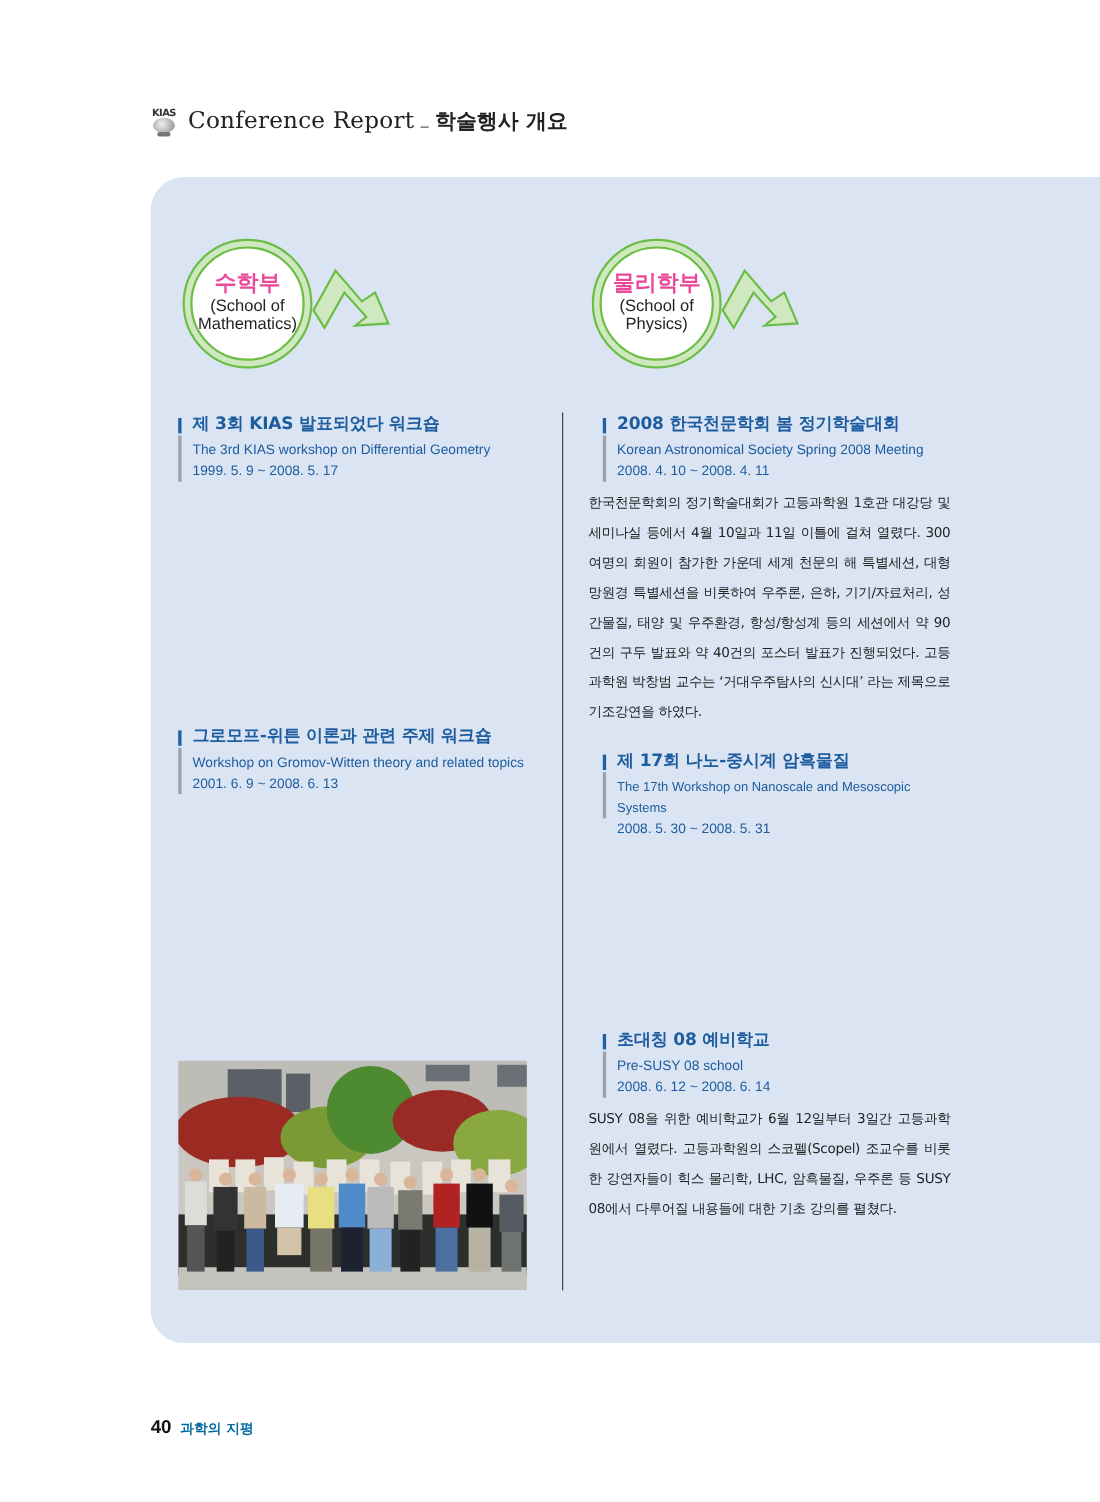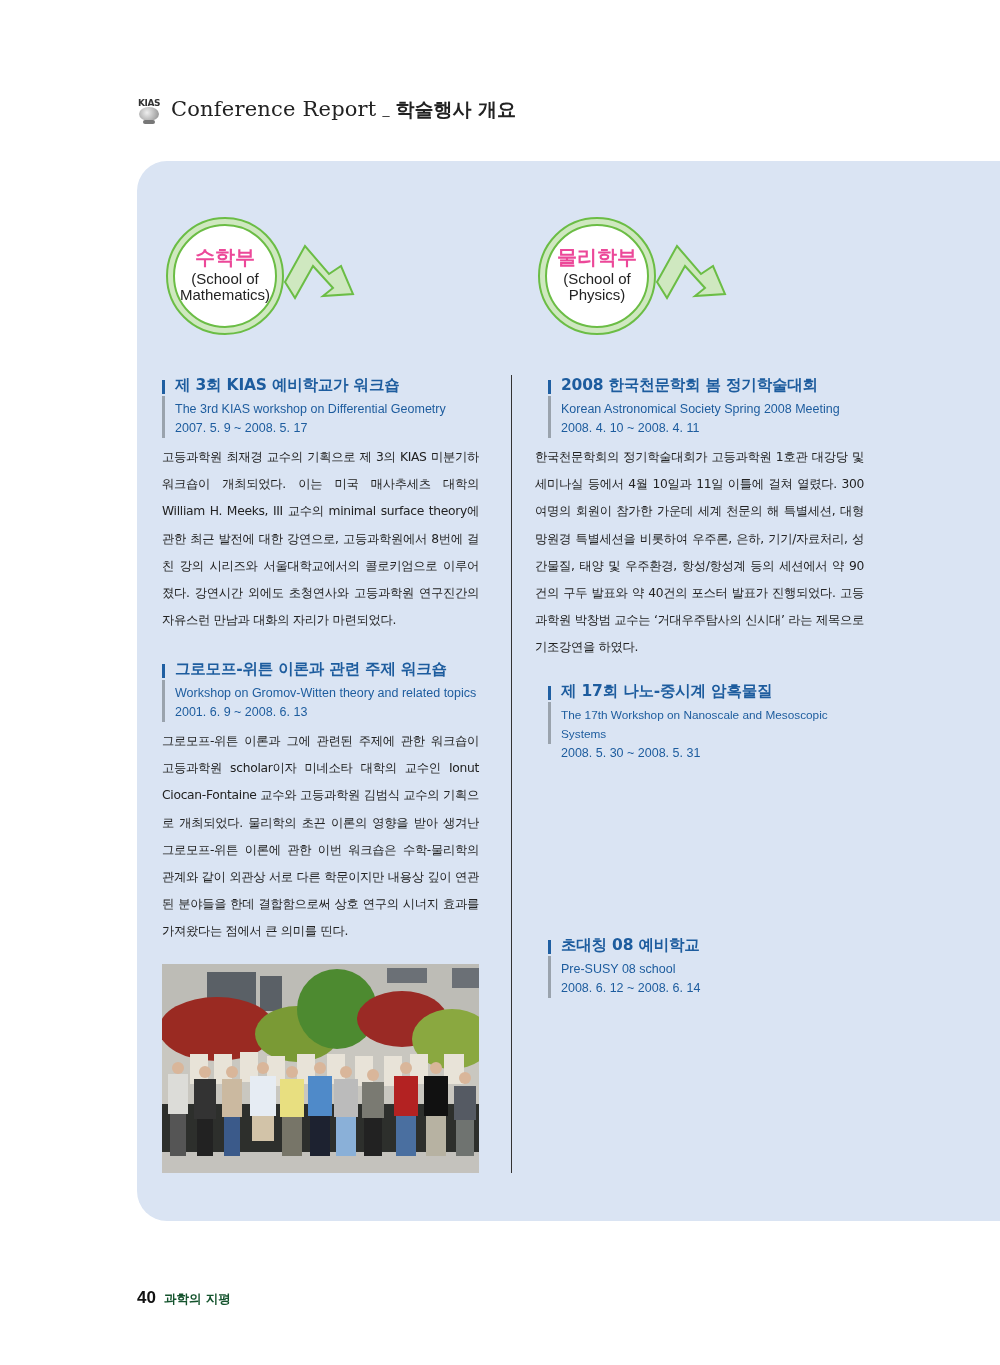--- a/index.html
+++ b/index.html
@@ -30,21 +30,21 @@
   .sec-head .bar-bot { position: absolute; left: 0; top: 22px; width: 3px; height: 42px; background: #9aa3ad; }
   .sec-title { font-size: 15.5px; font-weight: bold; color: #1d5c9e; line-height: 22px; letter-spacing: -0.2px; }
   .sec-en { font-family: "Liberation Sans", sans-serif; font-size: 12.5px; color: #1d5c9e; line-height: 19px; margin-top: 4px; }
   .sec-date { font-family: "Liberation Sans", sans-serif; font-size: 12.5px; color: #1d5c9e; line-height: 19px; }
   .sec-body { font-size: 12.3px; color: #222; line-height: 27.2px; text-align: justify; margin-top: 6px; letter-spacing: -0.3px; }
 
   .photo { position: absolute; left: 162px; top: 964px; width: 317px; height: 209px; overflow: hidden; }
 
   .footer { position: absolute; left: 137px; top: 1288px; display: flex; align-items: baseline; }
   .page-num { font-family: "Liberation Sans", sans-serif; font-weight: bold; font-size: 17px; color: #111; margin-right: 8px; }
-  .mag-name { font-size: 12.5px; color: #14532d; font-weight: bold; }
+  .mag-name { font-size: 12.5px; color: #0369a1; font-weight: bold; }
 </style>
 </head>
 <body>
 
 <div class="header">
   <div class="logo">
     <span class="logo-text">KIAS</span>
     <span class="globe"></span>
     <span class="base"></span>
   </div>
@@ -80,36 +80,34 @@
     <div>Physics)</div>
   </div>
 </div>
 
 <div class="divider"></div>
 
 <div class="section" style="left:162px; top:374px; width:317px;">
   <div class="sec-head">
     <span class="bar-top"></span>
     <span class="bar-bot"></span>
-    <div class="sec-title">제 3회 KIAS 예비학교가 워크숍</div>
+    <div class="sec-title">제 3회 KIAS 발표되었다 워크숍</div>
     <div class="sec-en">The 3rd KIAS workshop on Differential Geometry</div>
-    <div class="sec-date">2007. 5. 9 ~ 2008. 5. 17</div>
-  </div>
-  <div class="sec-body">고등과학원 최재경 교수의 기획으로 제 3의 KIAS 미분기하 워크숍이 개최되었다. 이는 미국 매사추세츠 대학의 William H. Meeks, III 교수의 minimal surface theory에 관한 최근 발전에 대한 강연으로, 고등과학원에서 8번에 걸친 강의 시리즈와 서울대학교에서의 콜로키엄으로 이루어졌다. 강연시간 외에도 초청연사와 고등과학원 연구진간의 자유스런 만남과 대화의 자리가 마련되었다.</div>
+    <div class="sec-date">1999. 5. 9 ~ 2008. 5. 17</div>
+  </div>
 </div>
 
 <div class="section" style="left:162px; top:658px; width:317px;">
   <div class="sec-head">
     <span class="bar-top"></span>
     <span class="bar-bot"></span>
     <div class="sec-title">그로모프-위튼 이론과 관련 주제 워크숍</div>
     <div class="sec-en">Workshop on Gromov-Witten theory and related topics</div>
     <div class="sec-date">2001. 6. 9 ~ 2008. 6. 13</div>
   </div>
-  <div class="sec-body">그로모프-위튼 이론과 그에 관련된 주제에 관한 워크숍이 고등과학원 scholar이자 미네소타 대학의 교수인 Ionut Ciocan-Fontaine 교수와 고등과학원 김범식 교수의 기획으로 개최되었다. 물리학의 초끈 이론의 영향을 받아 생겨난 그로모프-위튼 이론에 관한 이번 워크숍은 수학-물리학의 관계와 같이 외관상 서로 다른 학문이지만 내용상 깊이 연관된 분야들을 한데 결합함으로써 상호 연구의 시너지 효과를 가져왔다는 점에서 큰 의미를 띤다.</div>
 </div>
 
 <div class="photo" title="워크숍 참가자 단체 사진">
   <svg width="317" height="209" viewBox="0 0 317 209">
     <rect x="0" y="0" width="317" height="209" fill="#c9c7c0"></rect>
     <rect x="0" y="0" width="317" height="60" fill="#bdbcb6"></rect>
     <rect x="45" y="8" width="30" height="35" fill="#5a6066"></rect>
     <rect x="72" y="8" width="22" height="35" fill="#5a6066"></rect>
     <rect x="98" y="12" width="22" height="35" fill="#5a6066"></rect>
     <rect x="225" y="4" width="40" height="15" fill="#6b7076"></rect>
@@ -195,18 +193,19 @@
 </div>
 
 <div class="section" style="left:548px; top:934px; width:316px;">
   <div class="sec-head">
     <span class="bar-top"></span>
     <span class="bar-bot"></span>
     <div class="sec-title">초대칭 08 예비학교</div>
     <div class="sec-en">Pre-SUSY 08 school</div>
     <div class="sec-date">2008. 6. 12 ~ 2008. 6. 14</div>
   </div>
+  <div class="sec-body" style="margin-left:-13px;"> SUSY 08을 위한 예비학교가 6월 12일부터 3일간 고등과학원에서 열렸다. 고등과학원의 스코펠(Scopel) 조교수를 비롯한 강연자들이 힉스 물리학, LHC, 암흑물질, 우주론 등 SUSY 08에서 다루어질 내용들에 대한 기초 강의를 펼쳤다.</div>
 </div>
 
 <div class="footer">
   <span class="page-num">40</span>
   <span class="mag-name">과학의 지평</span>
 </div>
 
 </body></html>

